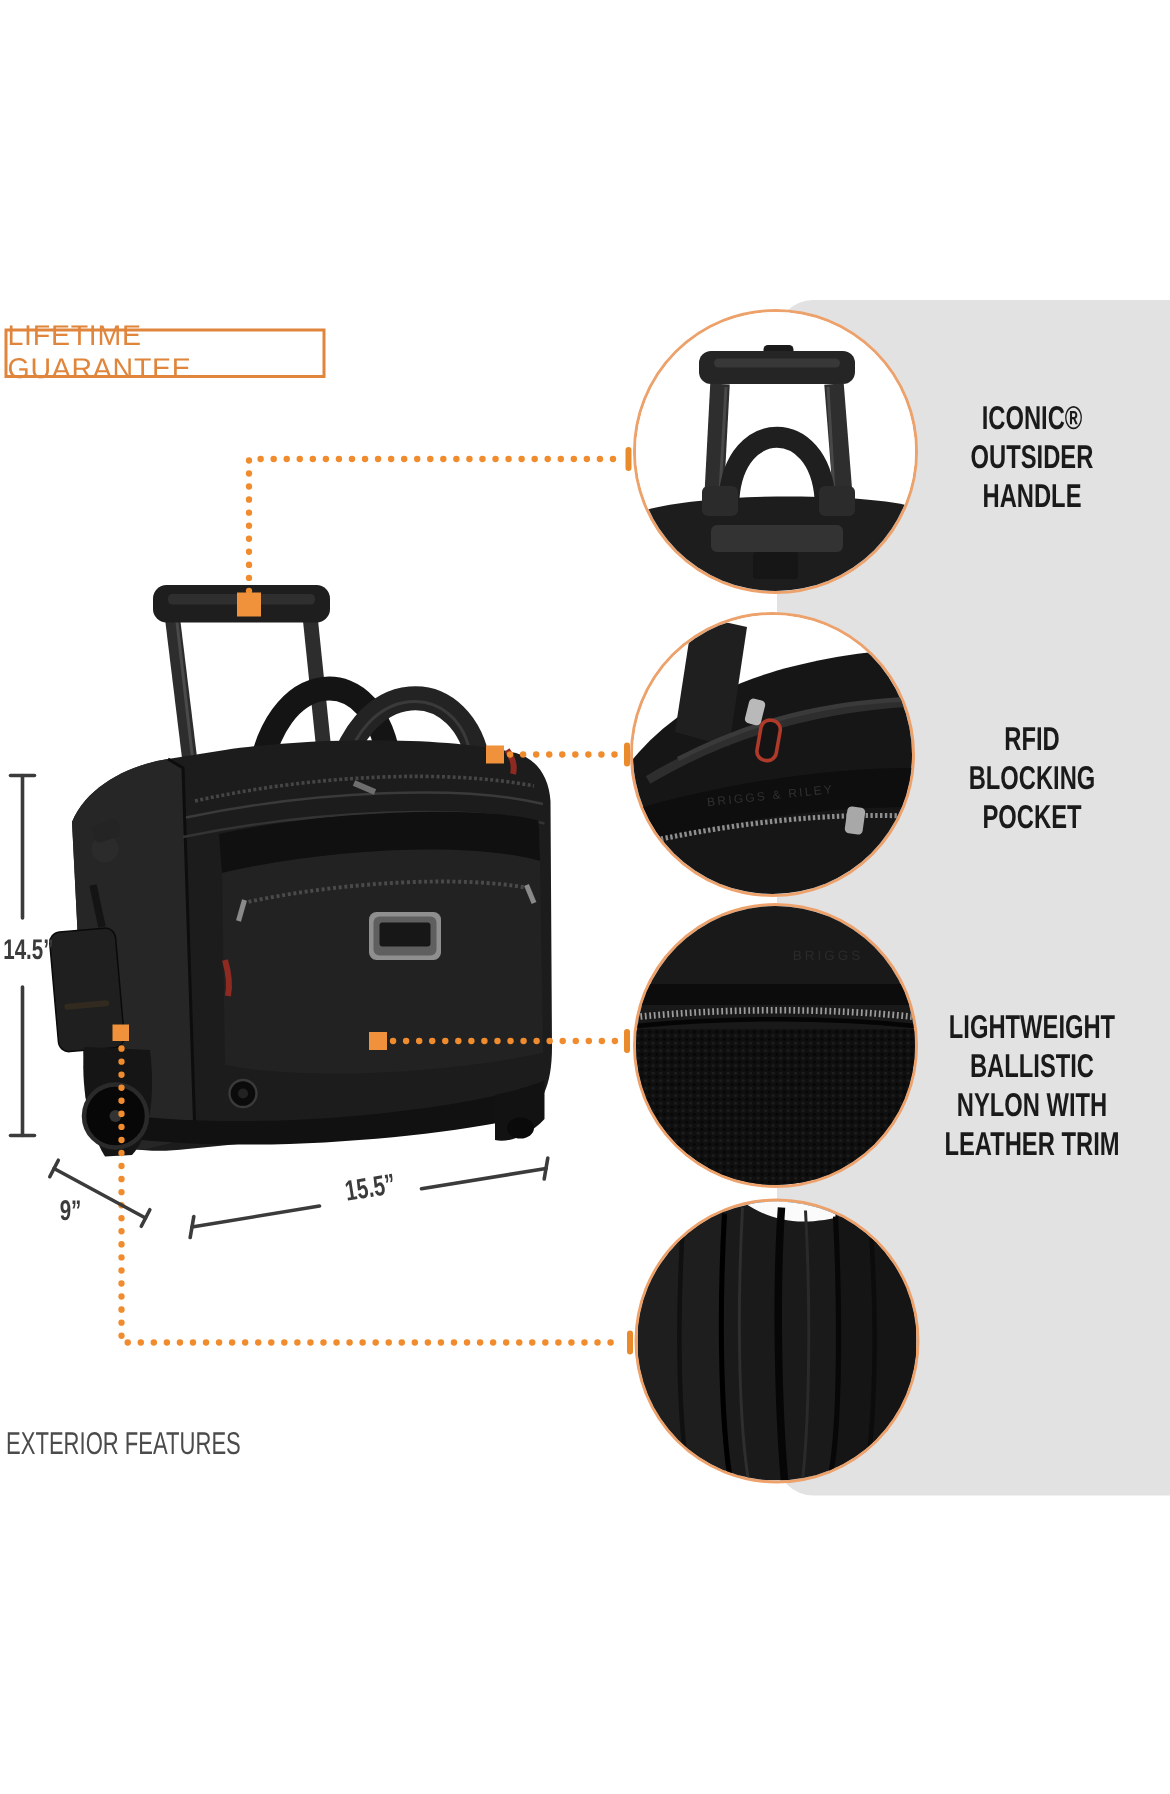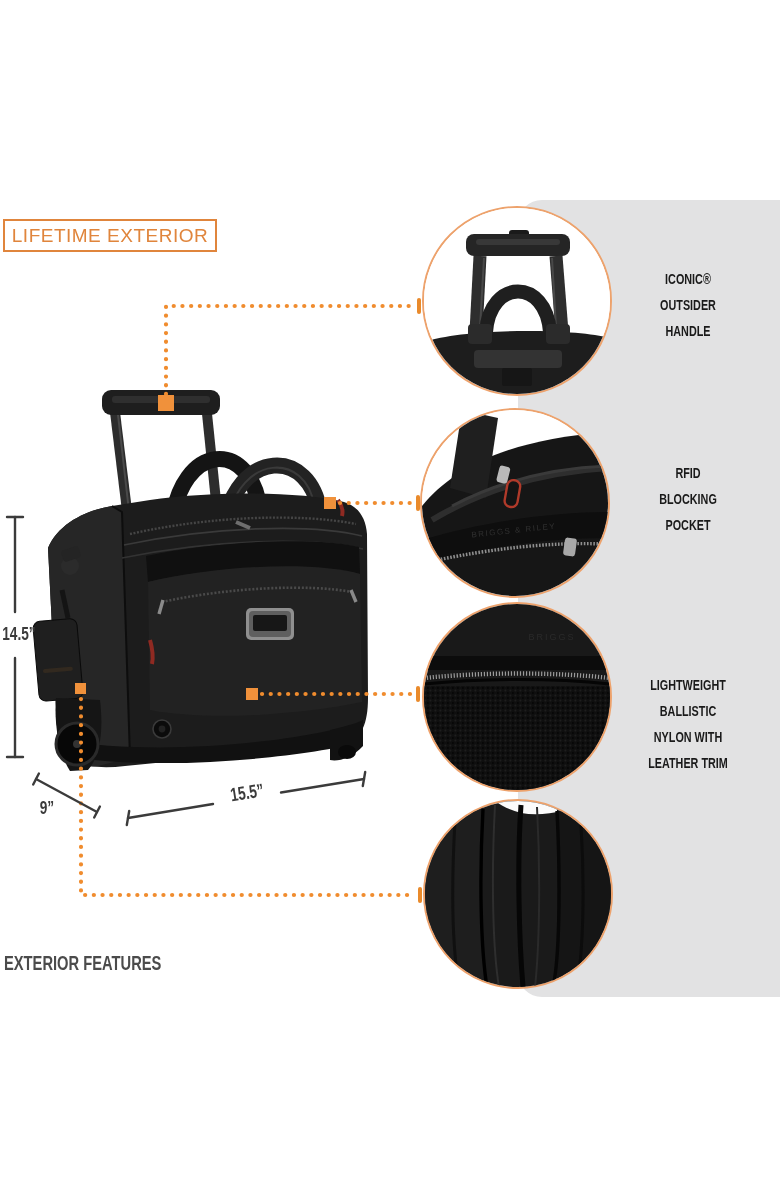--- a/index.html
+++ b/index.html
@@ -22,28 +22,28 @@
     position:absolute;width:186px;height:186px;border-radius:50%;
     border:2px solid #eda26c;background:#ffffff;overflow:hidden;
   }
   .feature-circle svg{display:block;width:186px;height:186px;}
   .c1{left:422px;top:206px;}
   .c2{left:420px;top:408px;}
   .c3{left:422px;top:602px;}
   .c4{left:423px;top:799px;}
   .feature-label{
     position:absolute;left:598px;width:180px;text-align:center;
-    color:#1a1a1a;font-weight:700;font-size:15px;line-height:26px;
-  }
-  .l1{top:266px;} .l2{top:460px;} .l3{top:672px;} .l4{top:868px;}
+    color:#1a1a1a;font-weight:700;font-size:22px;line-height:26px;
+  }
+  .l1{top:266px;} .l2{top:480px;} .l3{top:672px;} .l4{top:868px;}
   .cond{display:block;transform:scaleX(0.72);transform-origin:50% 0;white-space:pre-line;}
   .cond-left{display:block;transform:scaleX(0.70);transform-origin:0 0;white-space:pre-line;}
   .footer-text{
     position:absolute;left:4px;top:951px;width:260px;
-    color:#4b4b4b;font-weight:700;font-size:21px;
+    color:#4b4b4b;font-weight:400;font-size:21px;
   }
   .dim-text{
     position:absolute;color:#3b3b3b;font-weight:600;font-size:19px;text-align:center;
   }
   .dim-height{left:-4px;top:623px;width:44px;}
   .dim-depth{left:27px;top:797px;width:40px;}
   .dim-width{left:207px;top:782px;width:80px;transform:rotate(-9deg);}
 </style>
 </head>
 <body>
@@ -142,21 +142,21 @@
       <line x1="94.2" y1="817.5" x2="99.9" y2="806.5"></line>
 
       <line x1="128" y1="818" x2="213" y2="804"></line>
       <line x1="281" y1="792.5" x2="364" y2="779"></line>
       <line x1="126.8" y1="825" x2="129.2" y2="811"></line>
       <line x1="362.8" y1="786" x2="365.2" y2="772"></line>
     </g>
   </svg>
 
   <div class="badge">
-    <span>LIFETIME EXTERIOR</span>
+    <span>LIFETIME GUARANTEE</span>
   </div>
 
   <div class="feature-circle c1">
     <svg viewBox="0 0 186 186">
       <rect x="0" y="0" width="186" height="186" fill="#ffffff"></rect>
       <rect x="85" y="22" width="20" height="8" rx="3" fill="#1a1a1a"></rect>
       <rect x="42" y="26" width="104" height="22" rx="8" fill="#252525"></rect>
       <rect x="52" y="31" width="84" height="6" rx="3" fill="#383838"></rect>
       <path d="M56 48 L52 124" stroke="#2e2e2e" stroke-width="13" fill="none"></path>
       <path d="M132 48 L138 124" stroke="#2e2e2e" stroke-width="13" fill="none"></path>

